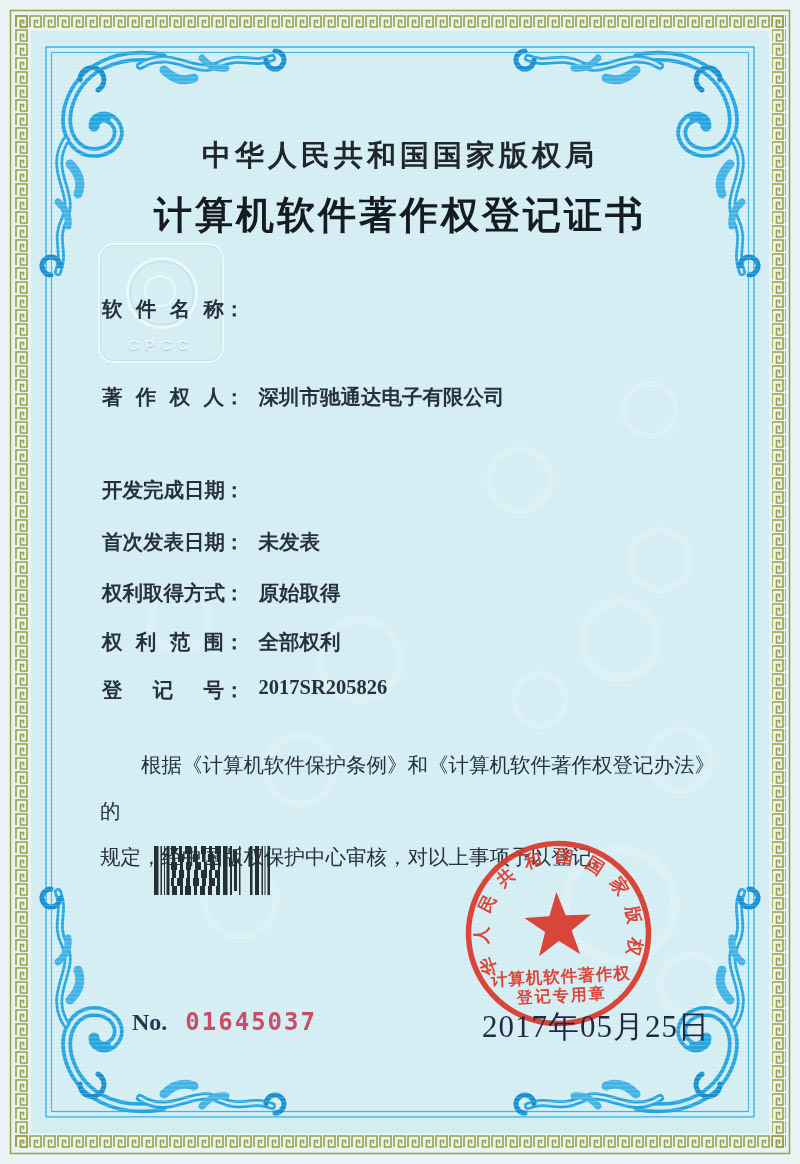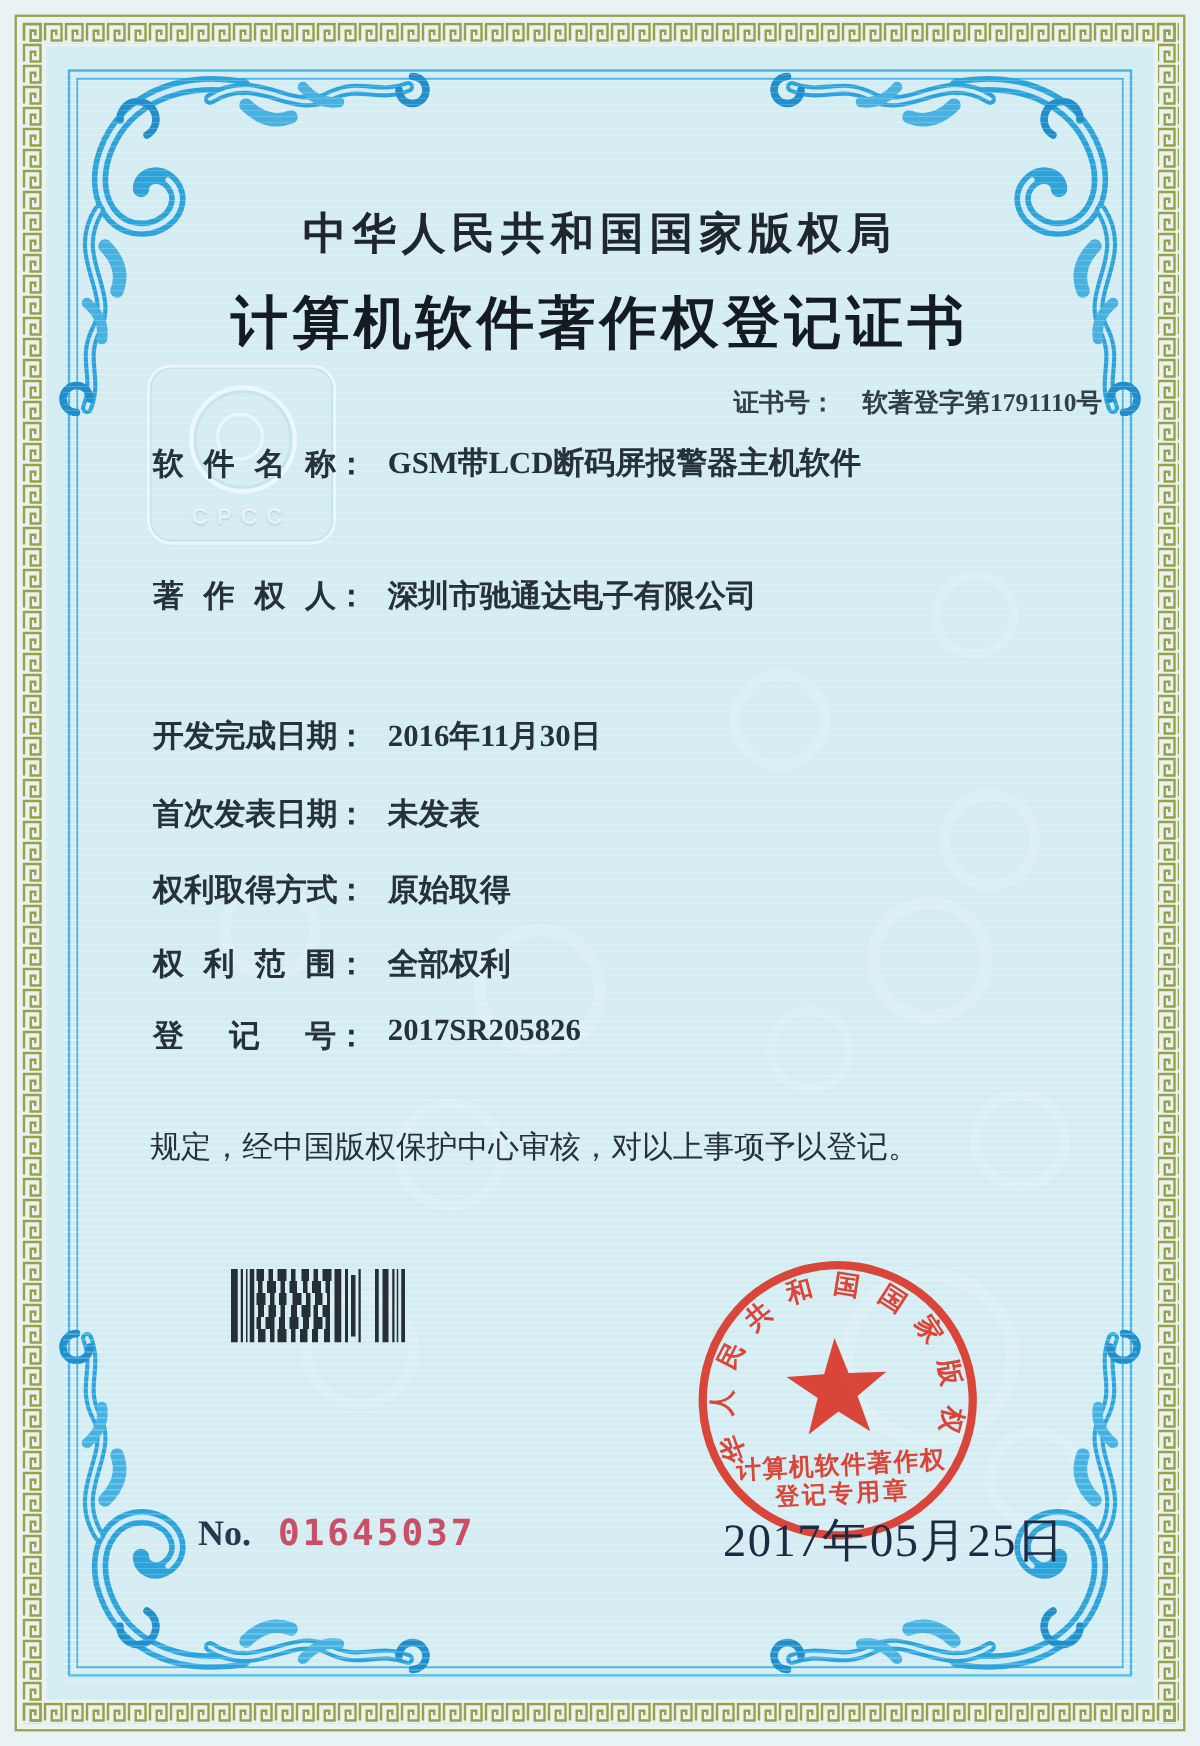--- a/index.html
+++ b/index.html
@@ -154,42 +154,37 @@
     <div class="cpcc-circle"></div>
     <div class="cpcc-dot"></div>
     <div class="cpcc-text">CPCC</div>
   </div>
 
   <div class="content">
 
     <div class="authority">中华人民共和国国家版权局</div>
     <div class="main-title">计算机软件著作权登记证书</div>
 
-    <div class="certno">
-      <span>证书号：</span><span class="gap"></span><span>软著登字第1791110号</span>
-    </div>
 
     <div class="row r-name">
       <span class="lab">软件名称</span>
       <span class="colon">：</span>
       <span class="val-lines">
-        <span>GSM带LCD断码屏报警器主机软件</span>
       </span>
     </div>
 
     <div class="row r-owner">
       <span class="lab">著作权人</span>
       <span class="colon">：</span>
       <span>深圳市驰通达电子有限公司</span>
     </div>
 
     <div class="row r-dev">
       <span class="lab">开发完成日期</span>
       <span class="colon">：</span>
-      <span>2016年11月30日</span>
     </div>
 
     <div class="row r-pub">
       <span class="lab">首次发表日期</span>
       <span class="colon">：</span>
       <span>未发表</span>
     </div>
 
     <div class="row r-acq">
       <span class="lab">权利取得方式</span>
@@ -203,20 +198,21 @@
       <span>全部权利</span>
     </div>
 
     <div class="row r-reg">
       <span class="lab">登记号</span>
       <span class="colon">：</span>
       <span>2017SR205826</span>
     </div>
 
     <div class="statement">
+      <div class="l1">根据《计算机软件保护条例》和《计算机软件著作权登记办法》的</div>
       <div class="l2">规定，经中国版权保护中心审核，对以上事项予以登记。</div>
     </div>
 
     <svg class="barcode" viewBox="0 0 117 49" aria-hidden="true">
       <g fill="#262e36">
         <rect x="0" y="0" width="4.5" height="49"></rect>
         <rect x="6.5" y="0" width="1.5" height="49"></rect>
         <rect x="10" y="0" width="1" height="49"></rect>
         <rect x="12.5" y="0" width="3" height="49"></rect>
         <rect x="17" y="0" width="5" height="8"></rect>

